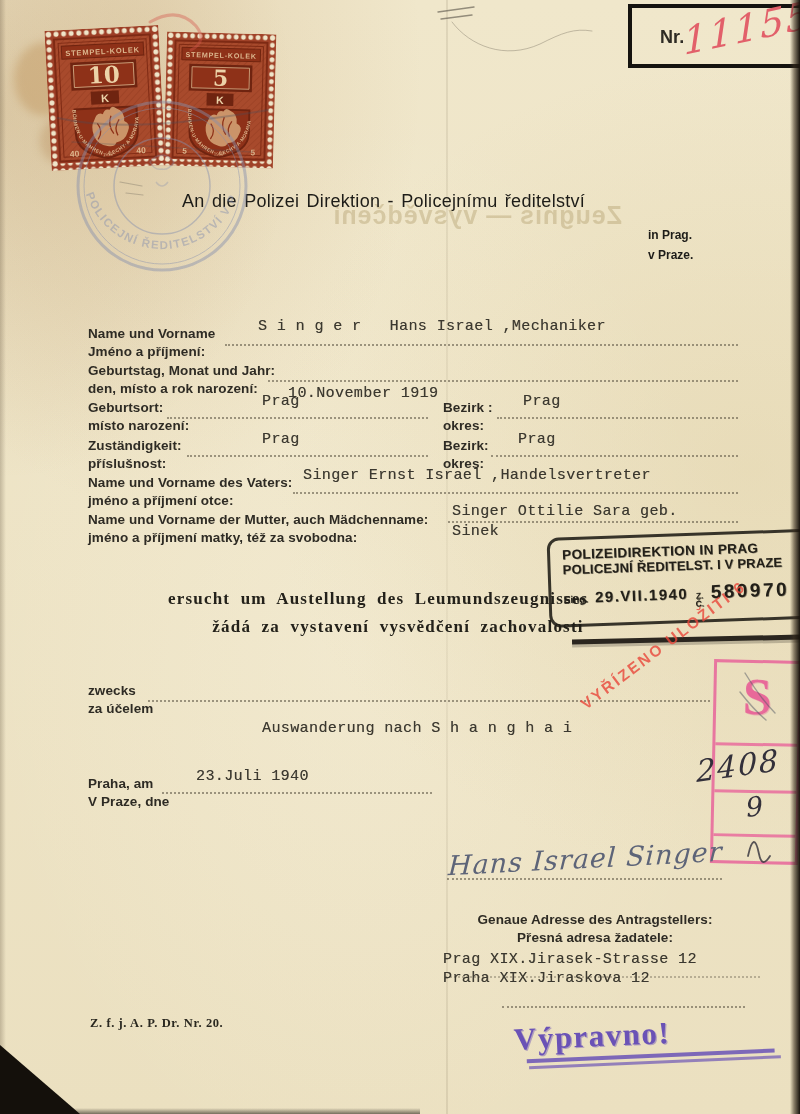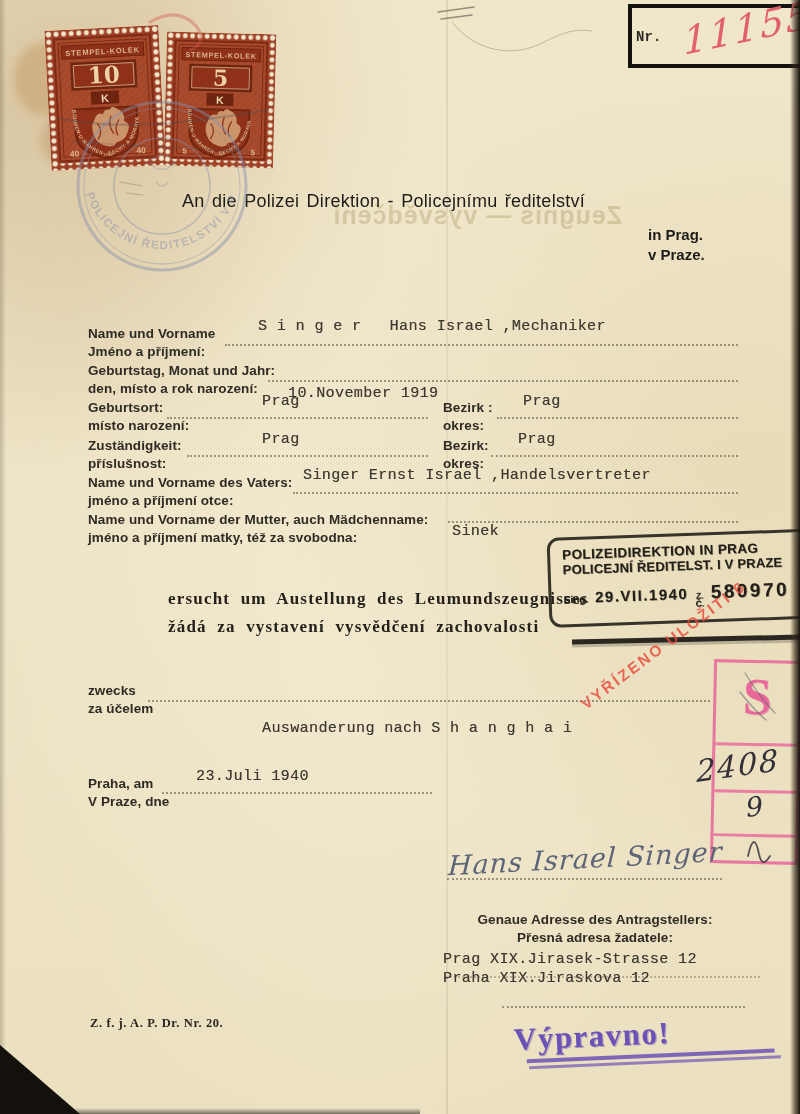--- a/index.html
+++ b/index.html
@@ -53,21 +53,21 @@
 <div class="page">
 
   <div class="abs stain" style="left:14px;top:42px;width:62px;height:74px;background:rgba(186,140,80,.38);"></div>
   <div class="abs stain" style="left:40px;top:118px;width:40px;height:46px;background:rgba(172,122,70,.28);"></div>
   <div class="abs stain" style="left:196px;top:138px;width:26px;height:22px;background:rgba(150,110,60,.30);"></div>
   <div class="abs crease" style="left:446px;top:0;width:2px;height:1114px;background:linear-gradient(rgba(90,75,50,.12),rgba(90,75,50,.05),rgba(90,75,50,.12));"></div>
 
   <div class="abs ghost" style="left:290px;top:201px;width:332px;font-weight:700;font-size:25px;letter-spacing:1px;color:rgba(176,154,106,.40);">Zeugnis — vysvědčení</div>
 
   <div class="abs" style="left:628px;top:4px;width:176px;height:56px;border:4px solid #15130f;z-index:5;"></div>
-  <div class="abs label" style="left:636px;top:28px;font-size:14px;z-index:6;font-family:Liberation Mono, monospace;">Nr.</div>
+  <div class="abs label" style="left:660px;top:28px;font-size:18px;z-index:6;">Nr.</div>
   <div class="abs hand" style="left:682px;top:6px;font-size:38px;color:#e2606a;letter-spacing:2px;transform:rotate(-12deg) skewX(-10deg);">11155</div>
 
   <svg class="abs roundstamp" style="left:60px;top:86px;" width="204" height="200" viewBox="0 0 204 200">
     <defs>
         <path id="rsarc" d="M26,108 A80,80 0 0,0 178,108"></path>
       </defs>
     <g stroke="#858fae" fill="none">
       <circle cx="102" cy="100" r="84" stroke-width="3"></circle>
       <circle cx="102" cy="100" r="78" stroke-width="1"></circle>
       <circle cx="102" cy="100" r="48" stroke-width="1.5"></circle>
@@ -144,21 +144,21 @@
     <path d="M45,92 q3,-9 9,-6 q2,-6 7,-4 q2,-5 7,-1 q8,3 7,13 q7,3 3,11 q-3,9 -12,10 q-2,5 -9,3 q-10,-2 -13,-11 q-3,-9 1,-15 z" fill="#d2a072" opacity=".9"></path>
     <path d="M48,95 q6,8 0,16 M62,88 q-4,10 2,18 M70,92 q-6,8 -2,16" stroke="#8e3118" stroke-width="1.3" fill="none"></path>
     <text font-size="5" font-weight="700" fill="#dcb78e" letter-spacing=".5"><textPath href="#arcL1">BÖHMEN·U·MÄHREN</textPath></text>
     <text font-size="5" font-weight="700" fill="#dcb78e" letter-spacing=".5"><textPath href="#arcR1">ČECHY·A·MORAVA</textPath></text>
     <text x="19" y="127" font-size="8.5" font-weight="700" fill="#dcb78e">5</text>
     <text x="95" y="127" text-anchor="end" font-size="8.5" font-weight="700" fill="#dcb78e">5</text>
     <text x="57" y="128" text-anchor="middle" font-size="4.5" fill="#dcb78e">1939</text>
   </svg>
 
   <div class="abs" style="left:182px;top:191px;width:460px;font-weight:400;font-size:18px;letter-spacing:.3px;word-spacing:2px;color:#1d1c18;white-space:nowrap;z-index:3;">An die Polizei Direktion - Policejnímu ředitelství</div>
-  <div class="abs" style="left:648px;top:225px;font-weight:700;font-size:15px;line-height:20px;color:#1d1c18;z-index:3;">
+  <div class="abs" style="left:648px;top:225px;font-weight:700;font-size:12px;line-height:20px;color:#1d1c18;z-index:3;">
     <div>in Prag.</div>
     <div>v Praze.</div>
   </div>
 
   <div class="abs label" style="left:88px;top:325px;">
     <div>Name und Vorname</div>
       <div>Jméno a příjmení:</div>
   </div>
   <div class="abs dots" style="left:225px;top:344px;width:513px;"></div>
   <div class="abs typed" style="left:258px;top:318px;">S i n g e r   Hans Israel ,Mechaniker</div>
@@ -201,24 +201,25 @@
       <div>jméno a příjmení otce:</div>
   </div>
   <div class="abs dots" style="left:293px;top:492px;width:445px;"></div>
   <div class="abs label" style="left:88px;top:511px;">
     <div>Name und Vorname der Mutter, auch Mädchenname:</div>
       <div>jméno a příjmení matky, též za svobodna:</div>
   </div>
 
   <div class="abs typed" style="left:303px;top:467px;">Singer Ernst Israel ,Handelsvertreter</div>
   <div class="abs dots" style="left:448px;top:521px;width:290px;"></div>
+  <div class="abs typed" style="left:452px;top:503px;">Singer Ottilie Sara geb.</div>
   <div class="abs typed" style="left:452px;top:523px;">Sinek</div>
 
   <div class="abs serif" style="left:168px;top:589px;width:460px;text-align:left;font-weight:700;font-size:17px;letter-spacing:1.2px;word-spacing:5px;color:#23211a;z-index:3;">ersucht um Austellung des Leumundszeugnisses</div>
-  <div class="abs serif" style="left:168px;top:617px;width:460px;text-align:left;font-weight:700;font-size:17px;letter-spacing:1.2px;word-spacing:5px;color:#23211a;z-index:3;">žádá za vystavení vysvědčení zachovalosti</div>
+  <div class="abs serif" style="left:168px;top:617px;width:460px;text-align:center;font-weight:700;font-size:17px;letter-spacing:1.2px;word-spacing:5px;color:#23211a;z-index:3;">žádá za vystavení vysvědčení zachovalosti</div>
 
   <div class="abs receipt" style="left:548px;top:533px;width:252px;">
     <div class="r-line1">POLIZEIDIREKTION IN PRAG</div>
     <div class="r-line2">POLICEJNÍ ŘEDITELST. I V PRAZE</div>
     <div class="r-row">
       <span class="r-eing">Eing.</span>
       <span class="r-date">29.VII.1940</span>
       <span class="r-zc">
         <span>Z.</span>
           <span>Č.</span>

